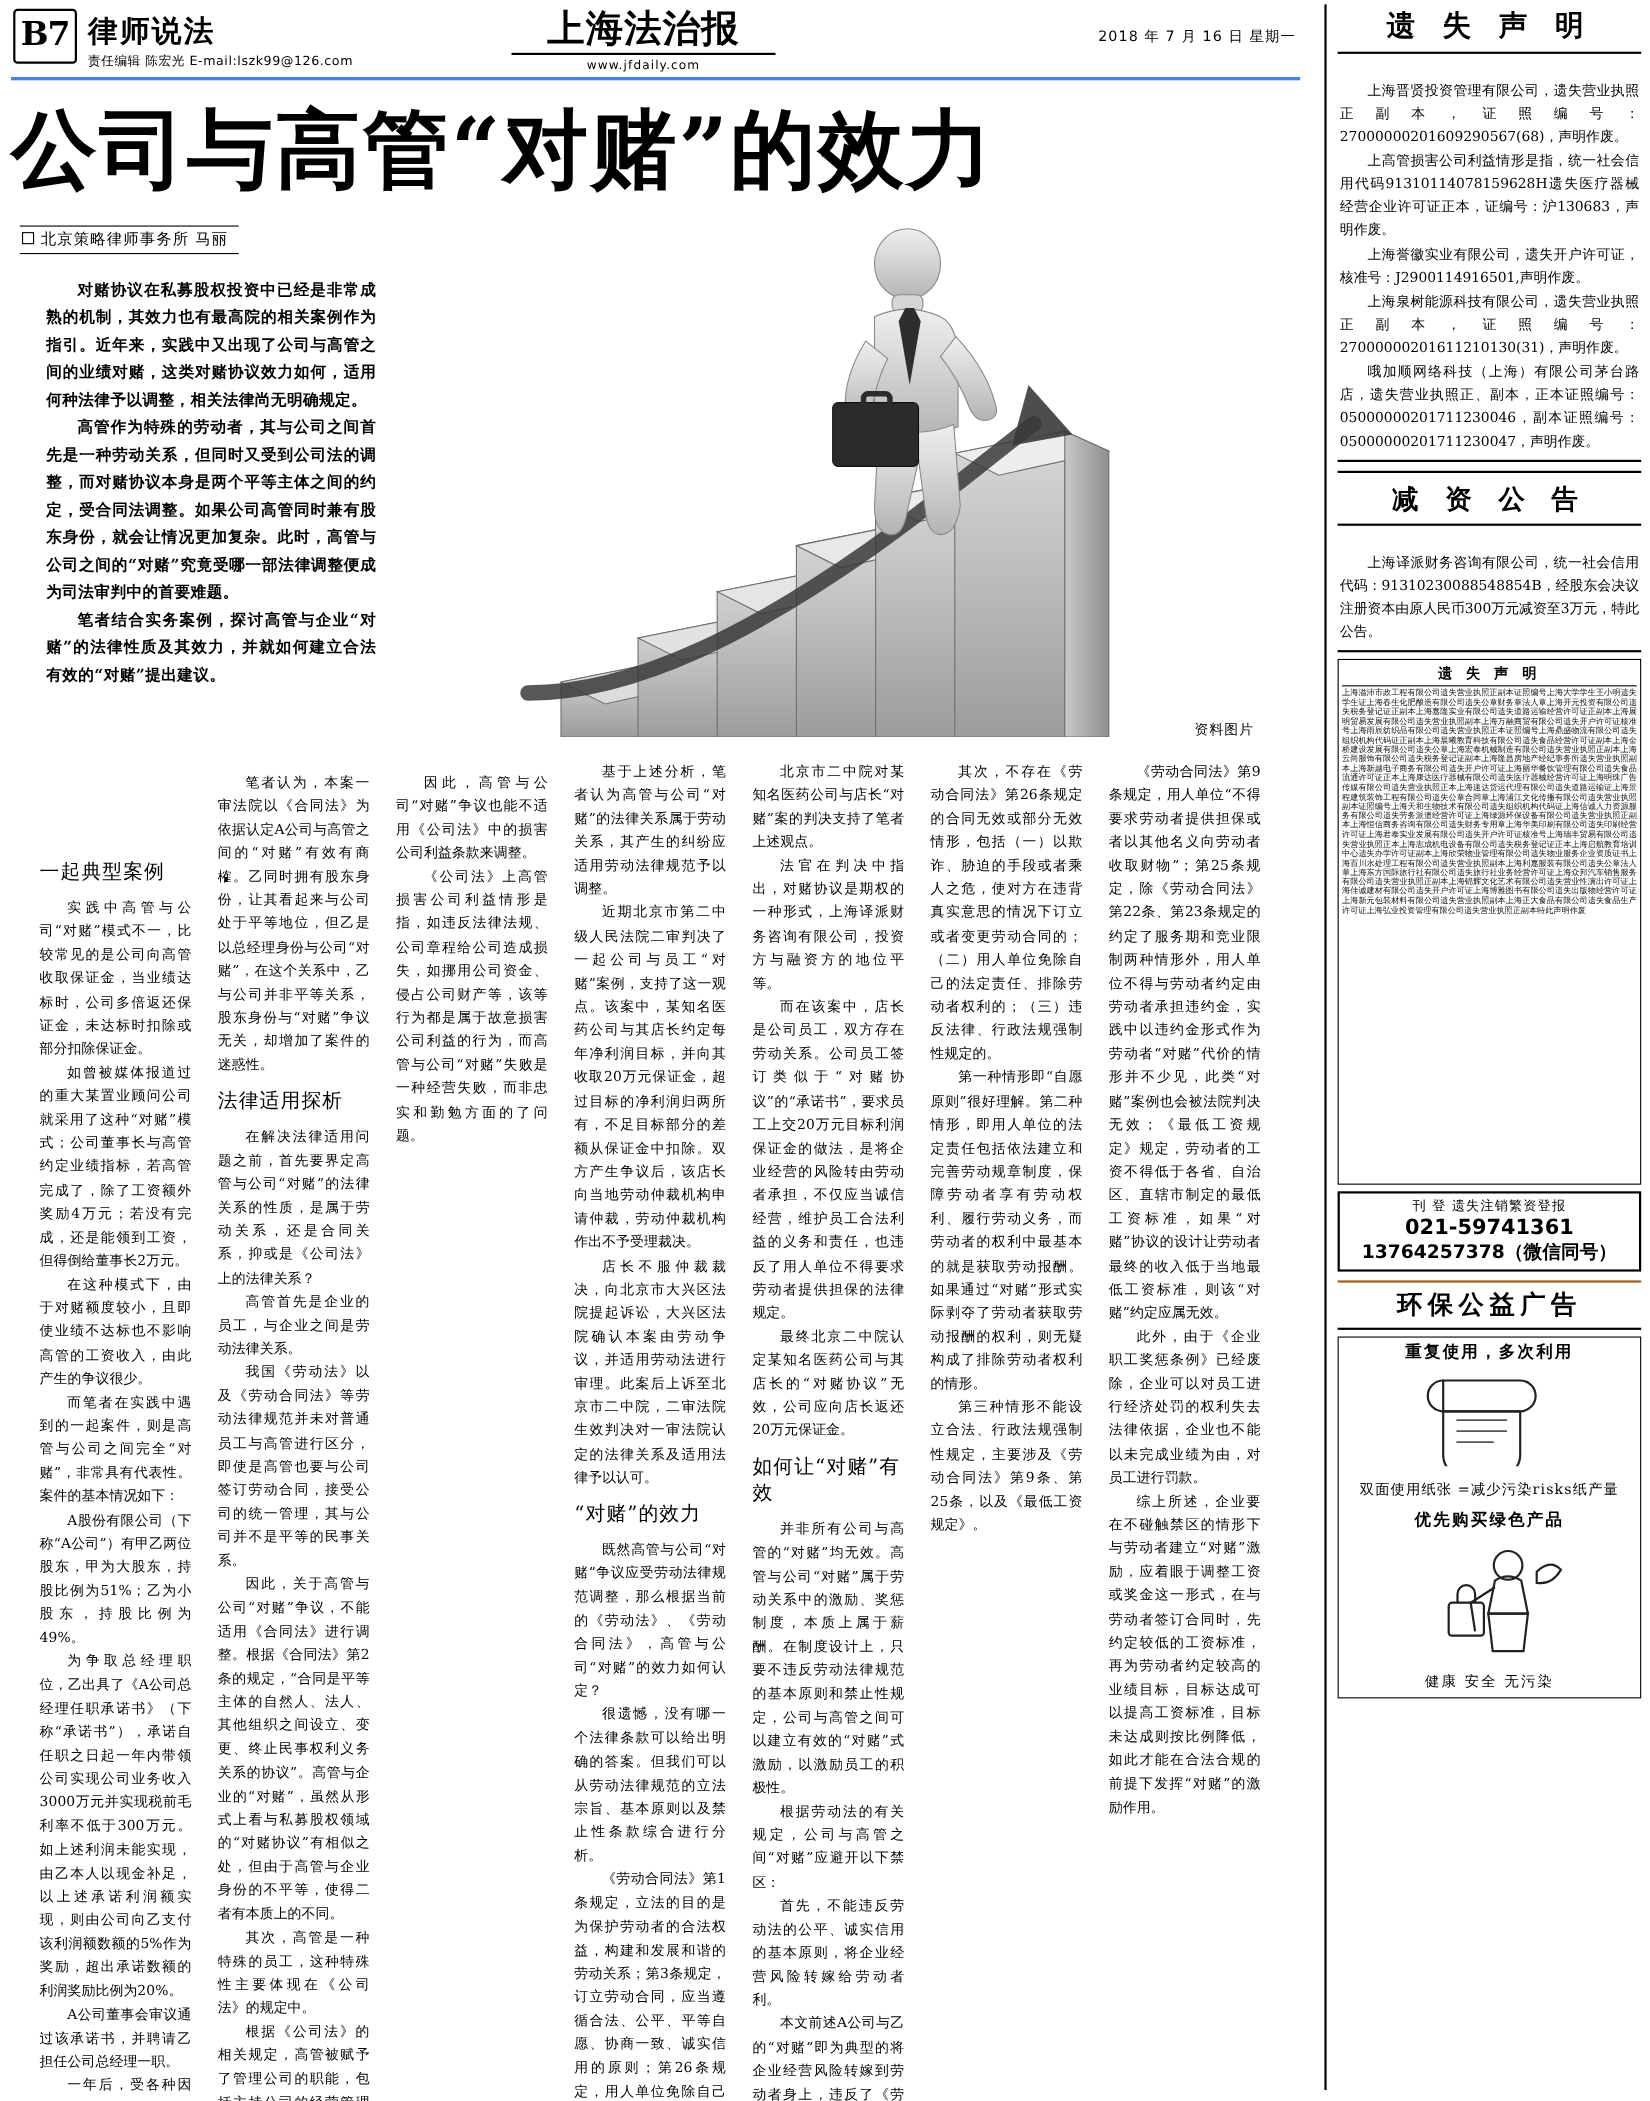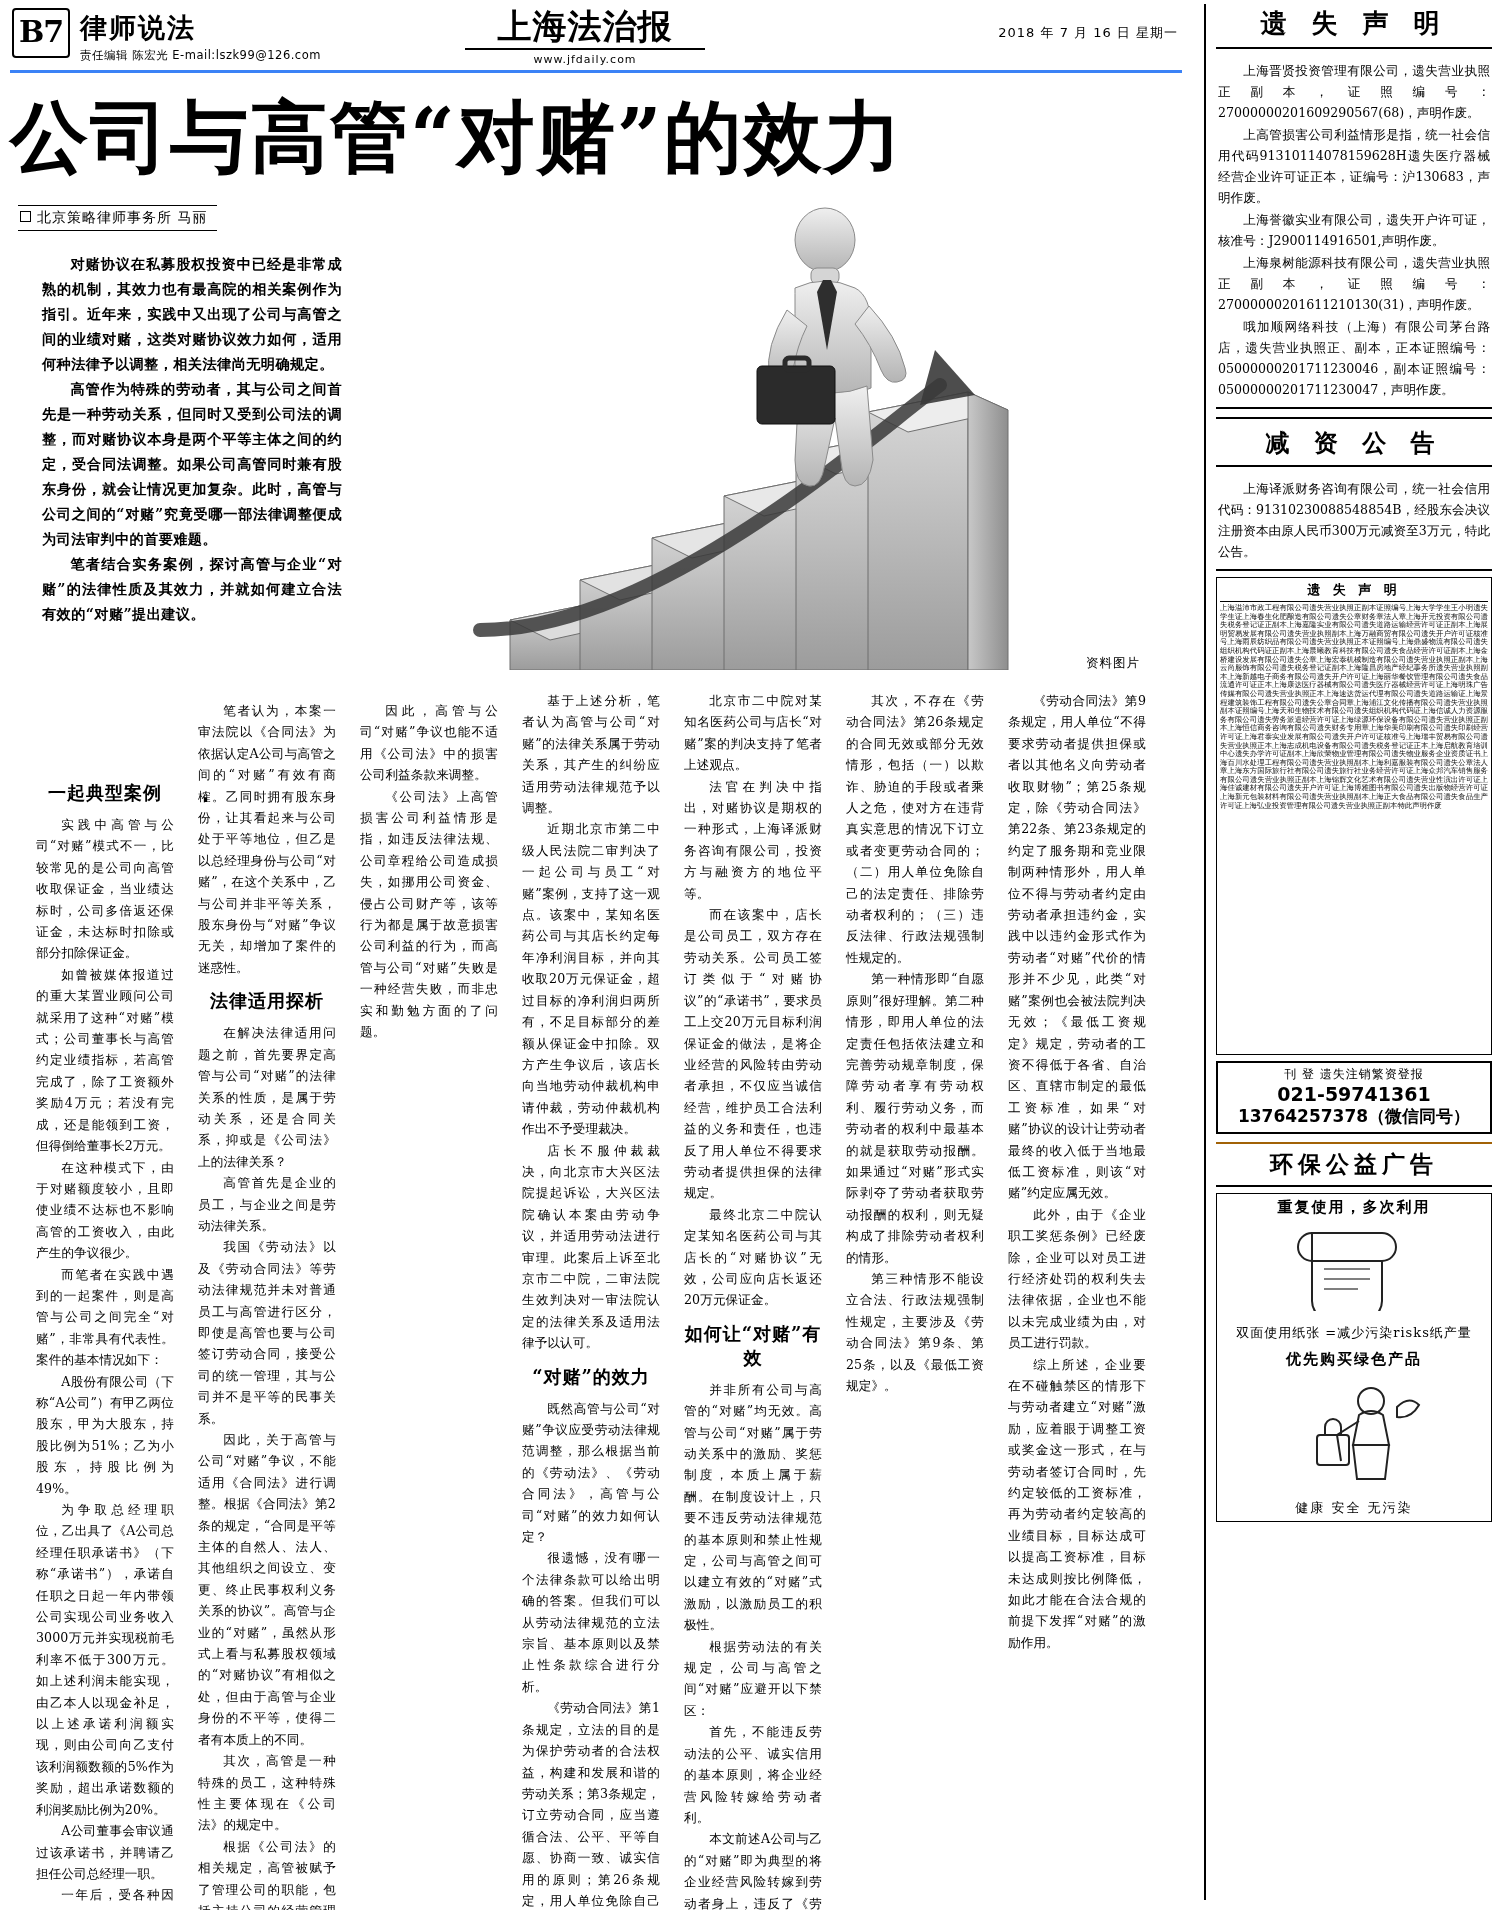--- a/index.html
+++ b/index.html
@@ -160,22 +160,22 @@
     font-size: 12.6px;
     line-height: 21.4px;
     text-align: justify;
     letter-spacing: 0.1px;
   }
   .col p { margin: 0; text-indent: 2em; }
   .col h3 {
     margin: 11px 0 9px 0;
     font-size: 18px;
     line-height: 24px;
-    font-weight: bold;
-    text-align: center;
+    font-weight: normal;
+    text-align: left;
     letter-spacing: 1px;
   }
   .col.c1 { left: 16px;  top: 70px; }
   .col.c2 { left: 178px; top: 0px; }
   .col.c3 { left: 340px; top: 0px; }
   .col.c4 { left: 502px; top: 0px; }
   .col.c5 { left: 664px; top: 0px; }
   .col.c6 { left: 826px; top: 0px; }
   .col.c7 { left: 988px; top: 0px; }
   
@@ -212,21 +212,21 @@
     padding: 8px 0 6px 0;
     border-top: 2px solid #000;
     border-bottom: 2px solid #000;
     margin-top: 8px;
   }
   .rail-body {
     font-family: "DejaVu Serif", "Liberation Serif", serif;
     font-size: 12.6px;
     line-height: 21px;
     text-align: justify;
-    padding: 11px 2px 0 2px;
+    padding: 22px 2px 0 2px;
   }
   .rail-body p { margin: 0 0 1px 0; text-indent: 2em; }
   .rail-block { border-bottom: 2px solid #000; padding-bottom: 6px; }
 
   
   .dense {
     margin-top: 6px;
     border: 1px solid #000;
     padding: 3px;
     height: 470px;

